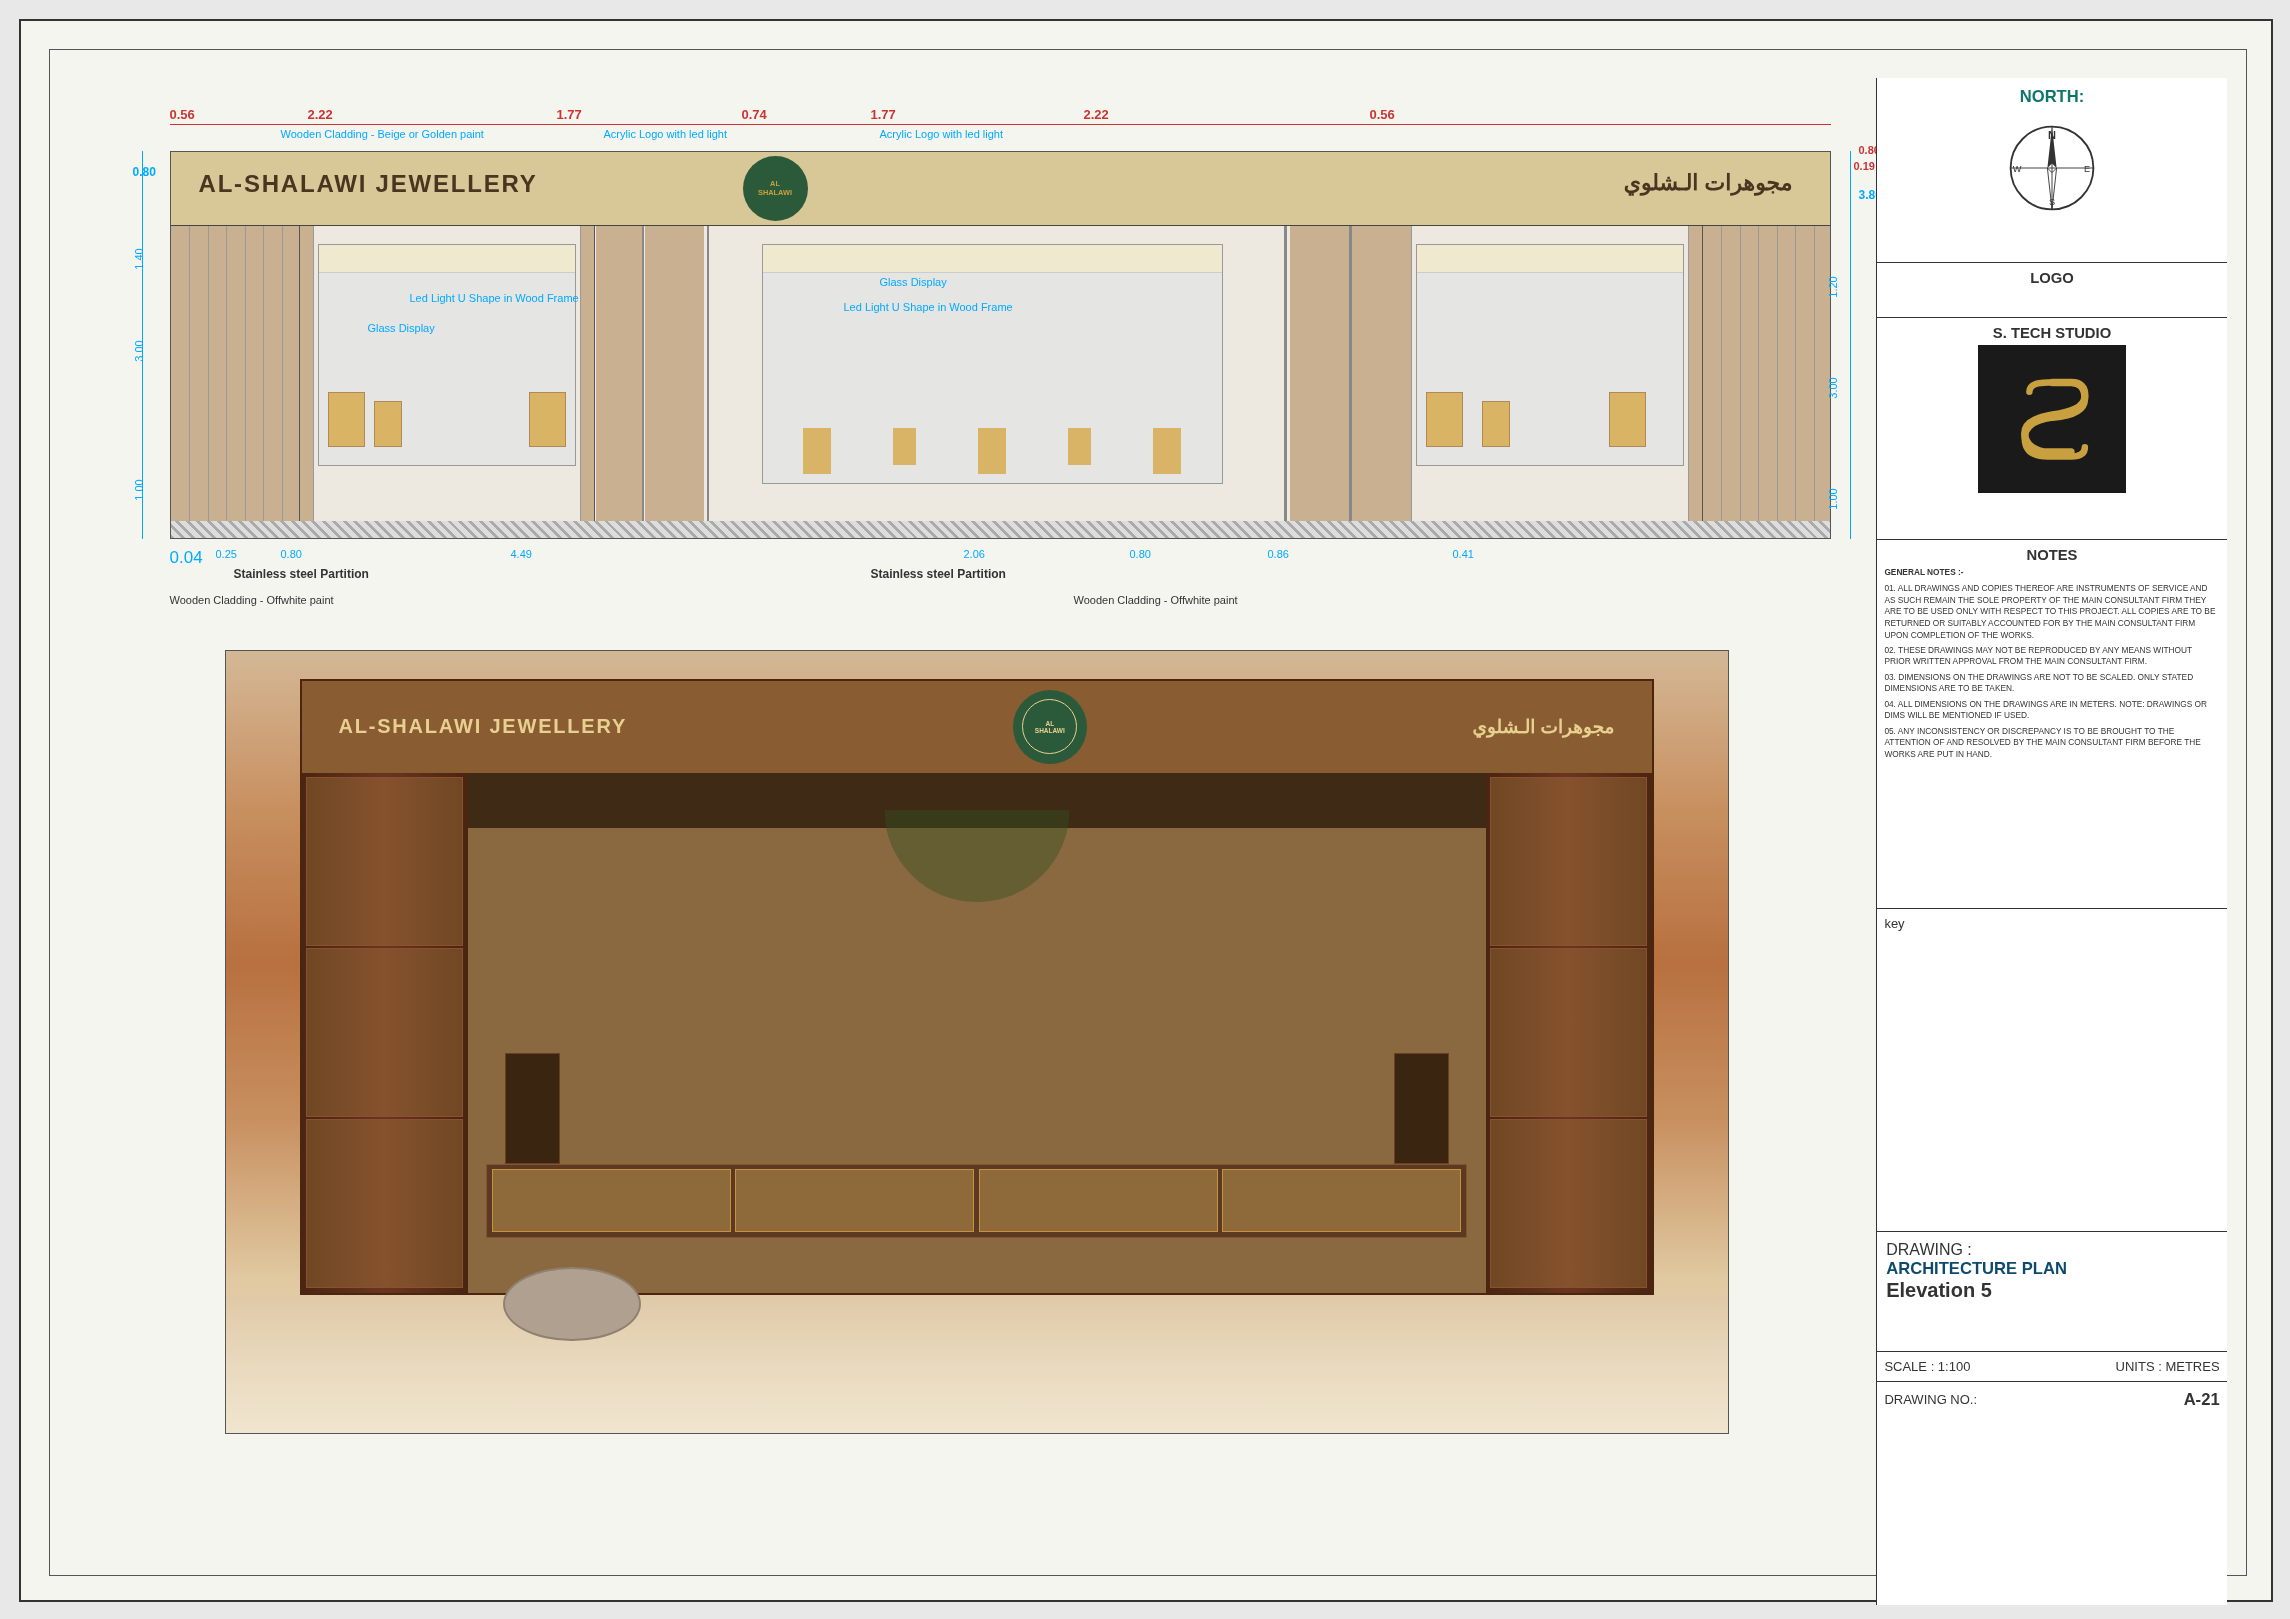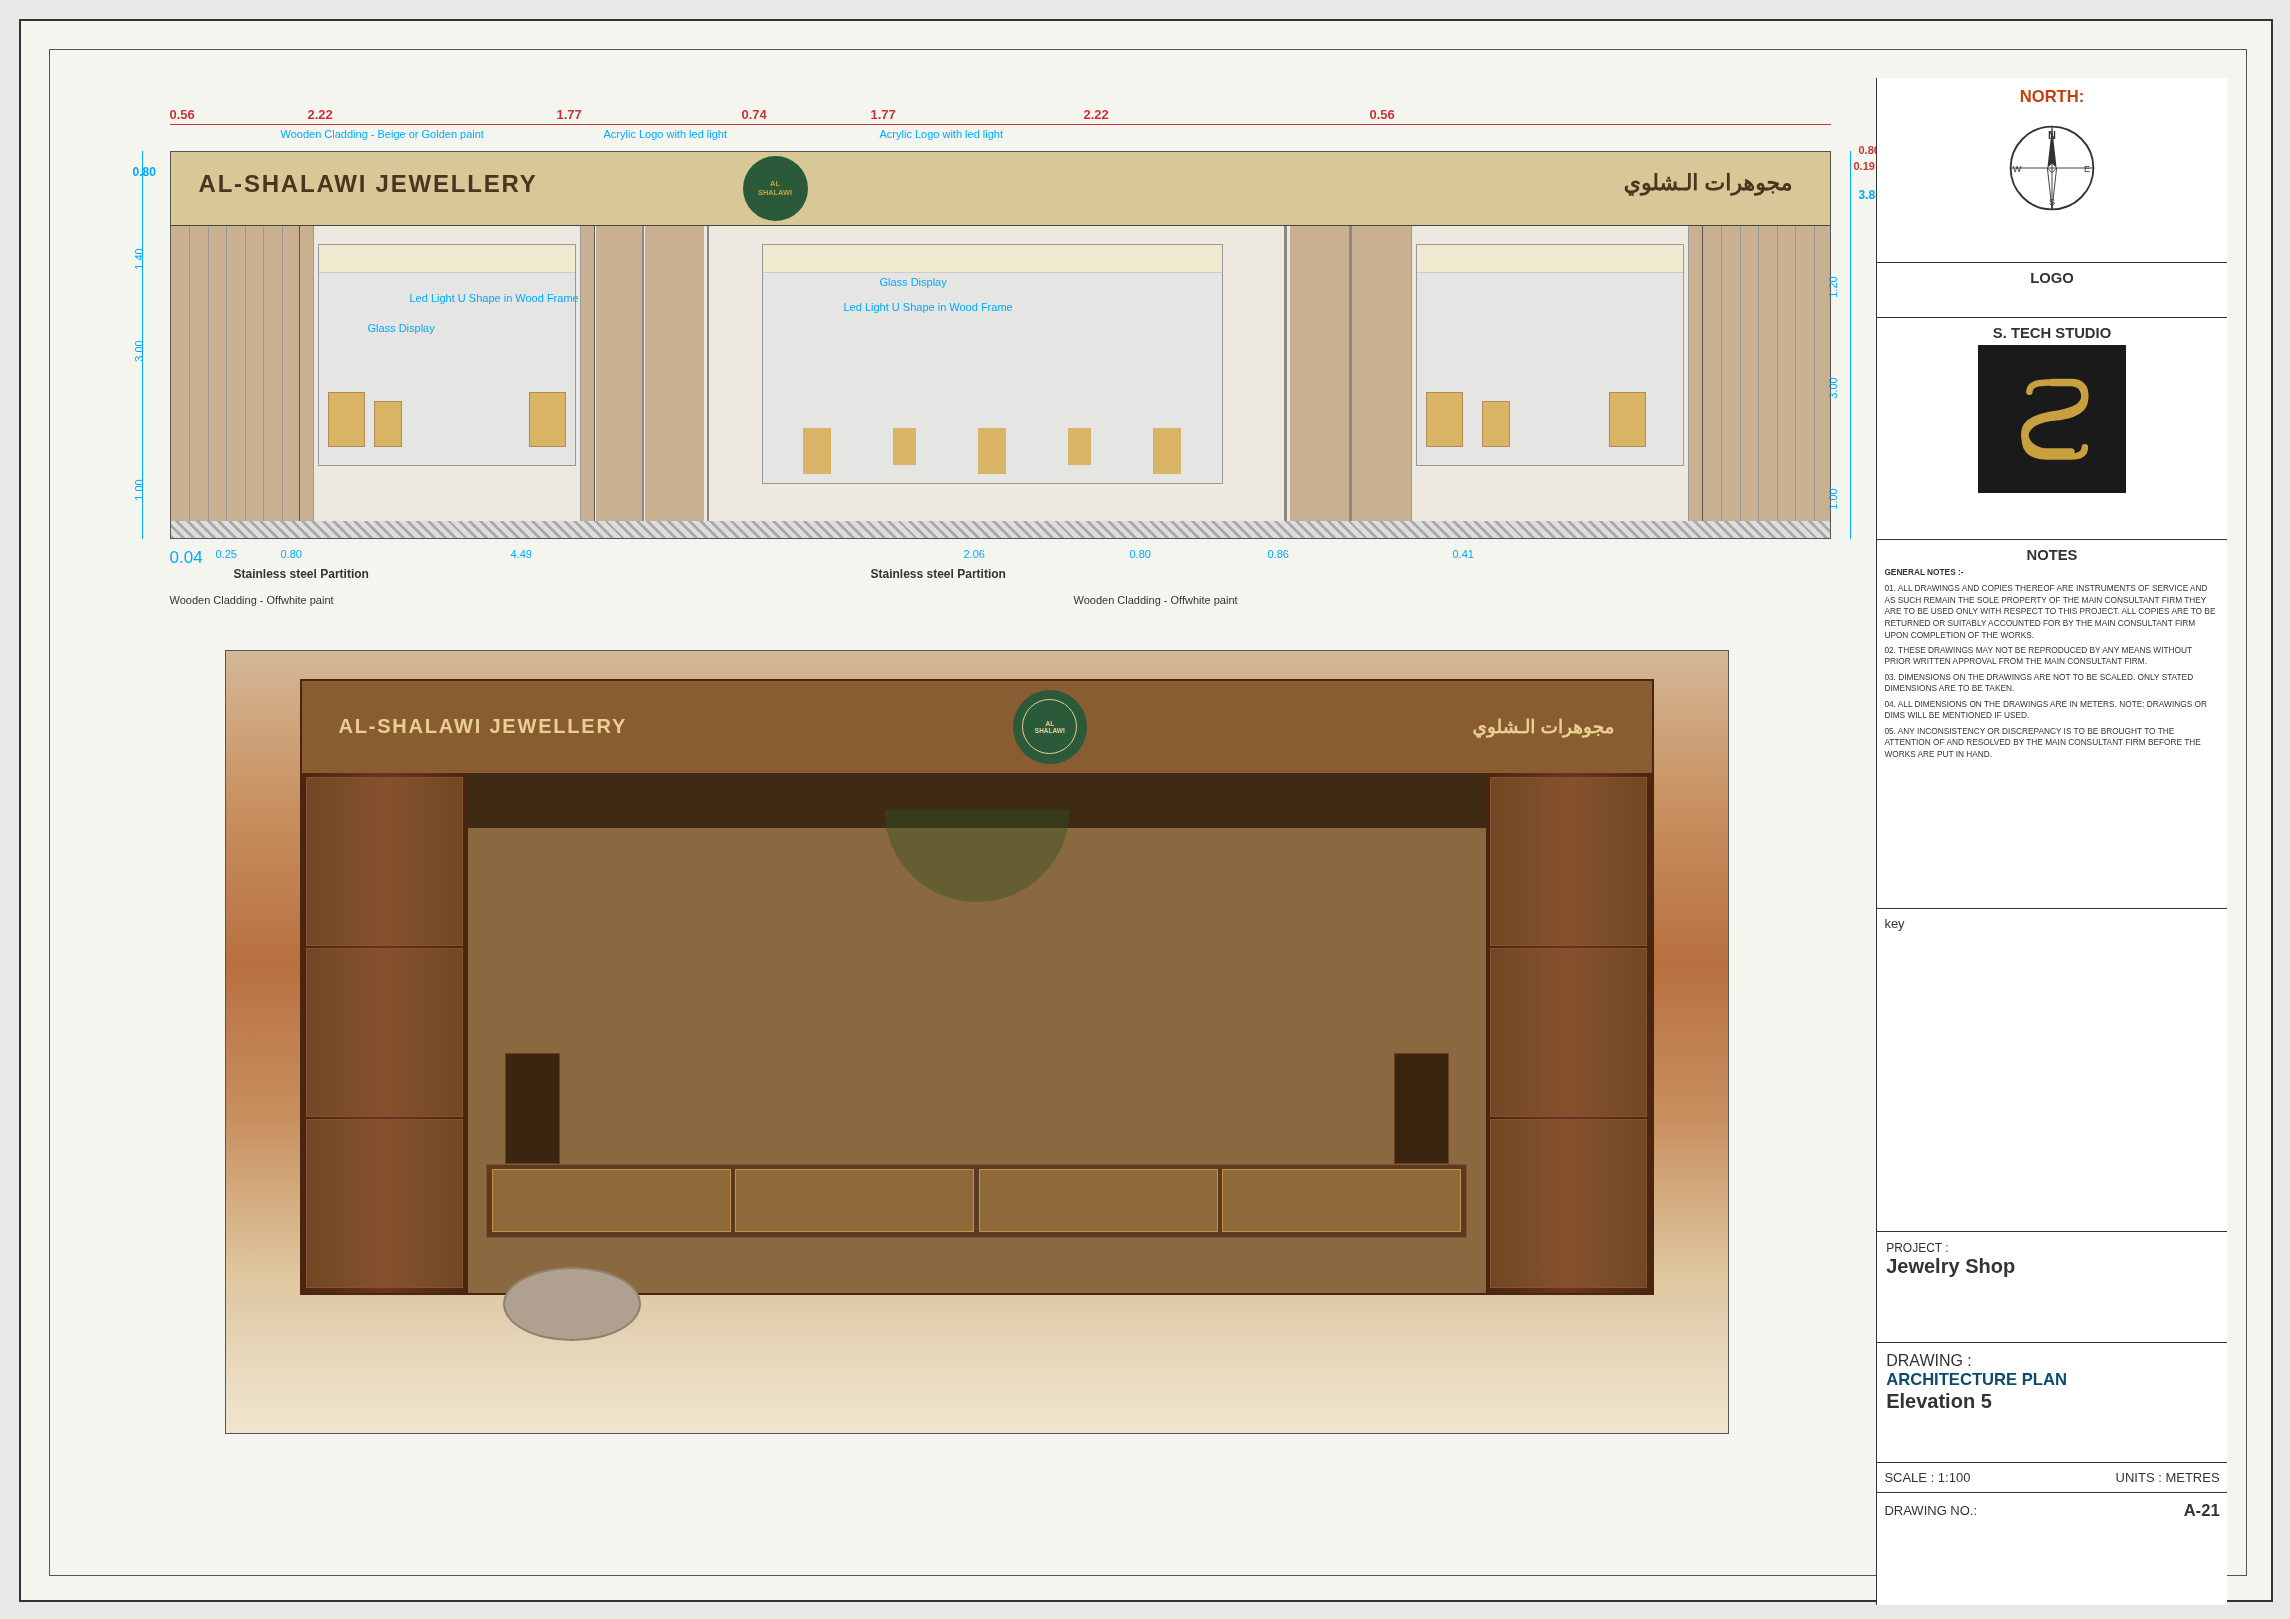--- a/index.html
+++ b/index.html
@@ -46,21 +46,21 @@
     
     .north-section {
       border-bottom: 1.4px solid #333;
       padding: 9.2px;
       height: 185px;
       text-align: center;
     }
     .north-label {
       font-size: 16.6px;
       font-weight: bold;
-      color: #c2410c;
+      color: #0f766e;
       margin-bottom: 15px;
     }
     .north-compass {
       width: 92px;
       height: 92px;
       margin: 9.2px auto;
     }
     
     .logo-section {
       border-bottom: 1.4px solid #333;
@@ -451,24 +451,20 @@
         <div class="notes-text" style="margin-top:3.7px;">02.  THESE DRAWINGS MAY NOT BE REPRODUCED BY ANY MEANS WITHOUT PRIOR WRITTEN APPROVAL FROM THE MAIN CONSULTANT FIRM.</div>
         <div class="notes-text" style="margin-top:3.7px;">03.  DIMENSIONS ON THE DRAWINGS ARE NOT TO BE SCALED. ONLY STATED DIMENSIONS ARE TO BE TAKEN.</div>
         <div class="notes-text" style="margin-top:3.7px;">04.  ALL DIMENSIONS ON THE DRAWINGS ARE IN METERS. NOTE: DRAWINGS OR DIMS WILL BE MENTIONED IF USED.</div>
         <div class="notes-text" style="margin-top:3.7px;">05.  ANY INCONSISTENCY OR DISCREPANCY IS TO BE BROUGHT TO THE ATTENTION OF AND RESOLVED BY THE MAIN CONSULTANT FIRM BEFORE THE WORKS ARE PUT IN HAND.</div>
       </div>
 
       <div class="key-section">
         <div class="key-label">key</div>
       </div>
 
-      <div class="project-section">
-        <div class="project-label">PROJECT :</div>
-        <div class="project-name">Jewelry Shop</div>
-      </div>
 
       <div class="drawing-section">
         <div class="drawing-label">DRAWING :</div>
         <div class="drawing-type">ARCHITECTURE PLAN</div>
         <div class="drawing-elevation">Elevation 5</div>
       </div>
 
       <div class="scale-section">
         <div class="scale-text">SCALE : 1:100</div>
         <div class="scale-text">UNITS : METRES</div>

